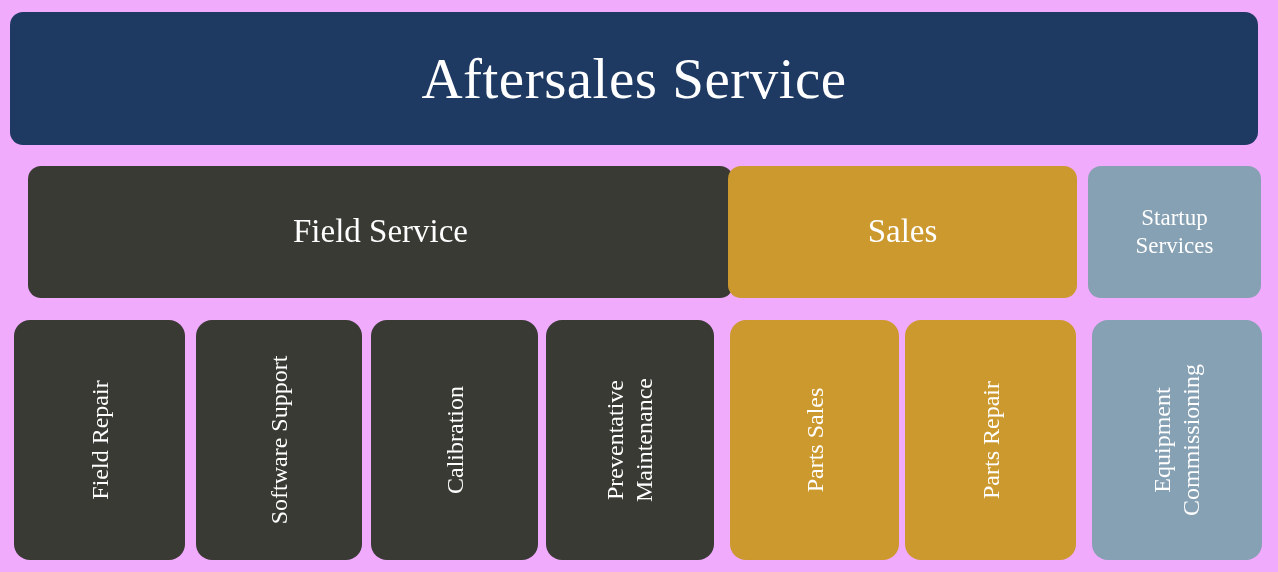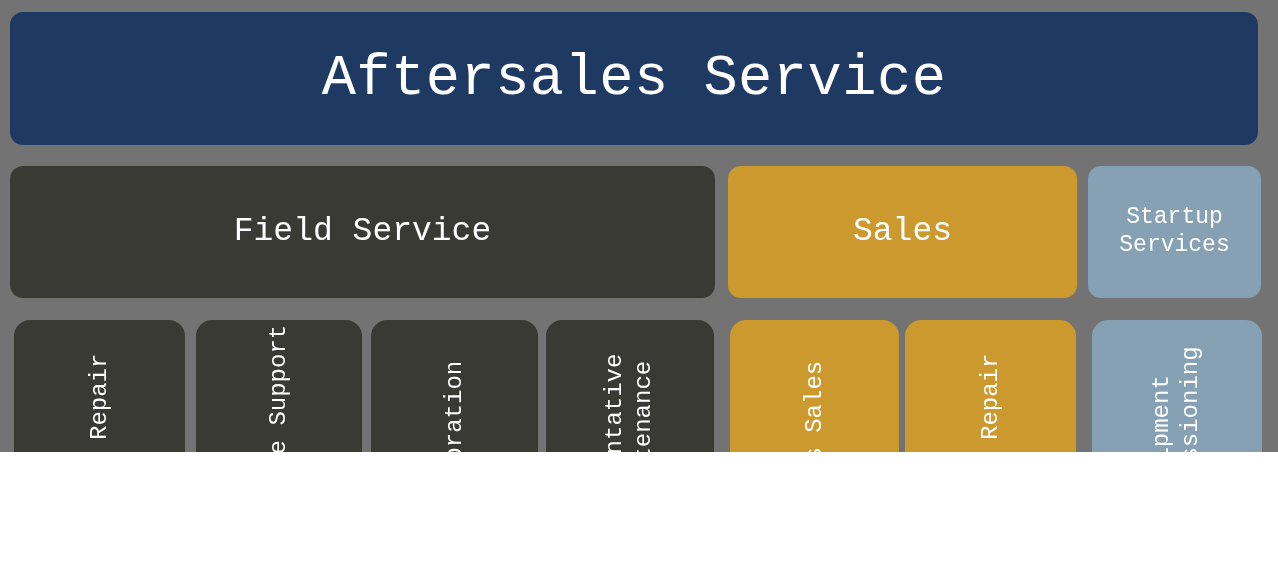--- a/index.html
+++ b/index.html
@@ -3,23 +3,23 @@
 <meta charset="utf-8">
 <style>
   html, body {
     margin: 0;
     padding: 0;
     background: #ffffff;
   }
   .canvas {
     position: relative;
     width: 1278px;
-    height: 452px;
-    background: #737373;
-    font-family: Liberation Mono, monospace;
+    height: 572px;
+    background: #f0abfc;
+    font-family: Liberation Serif, serif;
     overflow: hidden;
   }
   .box {
     position: absolute;
     display: flex;
     align-items: center;
     justify-content: center;
     color: #ffffff;
     text-align: center;
     box-sizing: border-box;
@@ -69,21 +69,21 @@
 </style>
 </head>
 <body>
 
 <div class="canvas">
 
   <div class="box navy title-bar">
     <span>Aftersales Service</span>
   </div>
 
-  <div class="box charcoal cat" style="left:10px; width:705px;text-align:right;">
+  <div class="box charcoal cat" style="left:28px; width:705px;text-align:right;">
     <span class="cat-label">Field Service</span>
   </div>
 
   <div class="box gold cat" style="left:728px; width:349px;">
     <span class="cat-label">Sales</span>
   </div>
 
   <div class="box bluegray cat cat-startup" style="left:1088px; width:173px;">
     <span class="cat-label">Startup
 Services</span>

